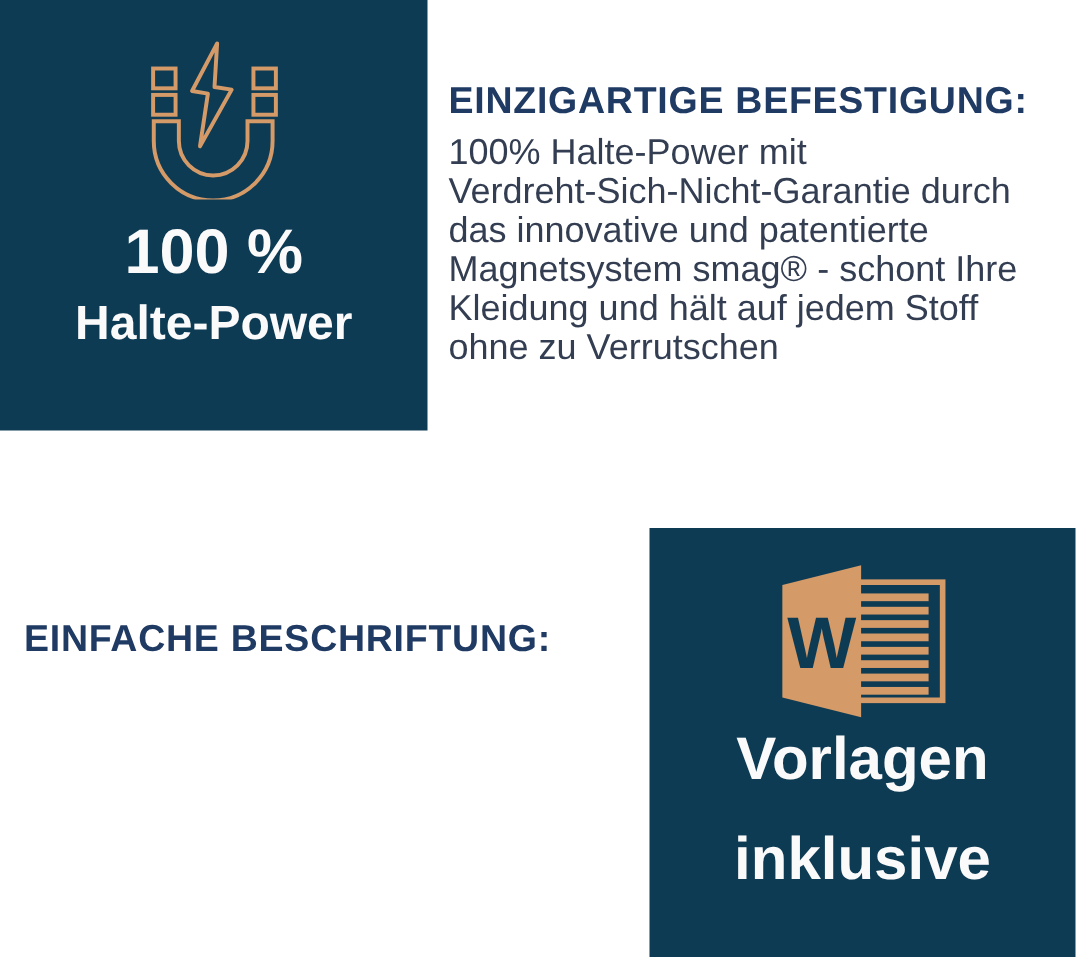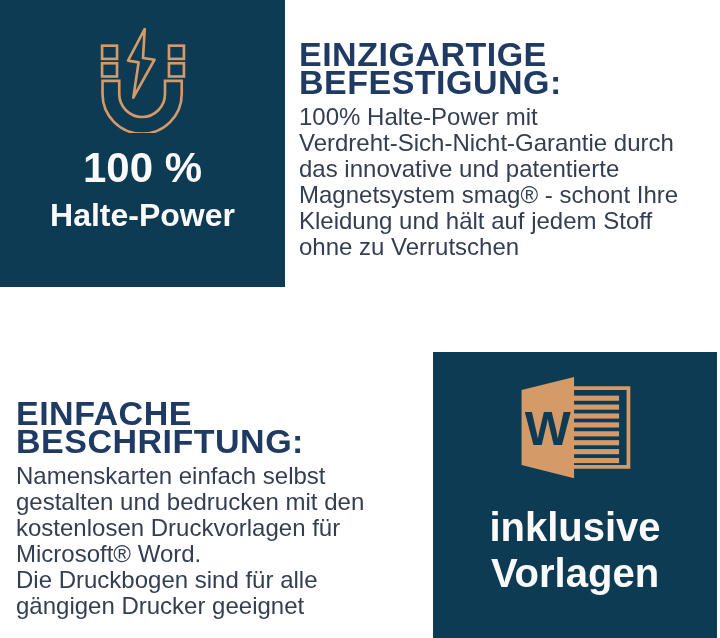--- a/index.html
+++ b/index.html
@@ -37,22 +37,22 @@
 
   .magnet-svg { width: 88px; height: 106px; margin-top: 27px; }
   .word-svg   { width: 122px; height: 105px; margin-top: 23px; }
 
   
   .text-block { position: absolute; }
   .tb-fastening { left: 299px; top: 36px; width: 420px; }
   .tb-labeling  { left: 16px;  top: 395px; width: 430px; }
 
   .tb-heading {
-    margin: 4px 0 8px 0;
-    font-size: 34px;
+    margin: 17px 0 8px 0;
+    font-size: 25px;
     line-height: 28px;
     font-weight: 600;
     letter-spacing: 0.5px;
     color: #1F3A63;
   }
   .tb-body {
     margin: 0;
     font-size: 24px;
     line-height: 26px;
     color: #343E52;
@@ -85,26 +85,20 @@
     <p class="tb-body">100% Halte-Power mit
 Verdreht-Sich-Nicht-Garantie durch
 das innovative und patentierte
 Magnetsystem smag® - schont Ihre
 Kleidung und hält auf jedem Stoff
 ohne zu Verrutschen</p>
   </div>
 
   <div class="text-block tb-labeling">
     <h2 class="tb-heading">EINFACHE BESCHRIFTUNG:</h2>
-    <p class="tb-body">Namenskarten einfach selbst
-gestalten und bedrucken mit den
-kostenlosen Druckvorlagen für
-Microsoft® Word.
-Die Druckbogen sind für alle
-gängigen Drucker geeignet</p>
   </div>
 
   <div class="tile tile-word">
     <svg class="word-svg" viewBox="0 0 130 112" aria-hidden="true">
 
       <rect x="50" y="14" width="72" height="84" fill="none" stroke="#D49A68" stroke-width="4"></rect>
 
       <g fill="#D49A68">
         <rect x="58" y="22" width="54" height="5.5"></rect>
         <rect x="58" y="31.5" width="54" height="5.5"></rect>
@@ -112,17 +106,17 @@
         <rect x="58" y="50.5" width="54" height="5.5"></rect>
         <rect x="58" y="60" width="54" height="5.5"></rect>
         <rect x="58" y="69.5" width="54" height="5.5"></rect>
         <rect x="58" y="79" width="54" height="5.5"></rect>
         <rect x="58" y="88.5" width="54" height="5.5"></rect>
       </g>
 
       <polygon points="8,16 64,2 64,110 8,96" fill="#D49A68"></polygon>
       <text x="36" y="75" text-anchor="middle" font-family="Liberation Sans, sans-serif" font-size="52" font-weight="bold" fill="#0E3B54">W</text>
     </svg>
+    <div class="big-line line2">Vorlagen</div>
     <div class="big-line line1">inklusive</div>
-    <div class="big-line line2">Vorlagen</div>
   </div>
 
 </div>
 
 </body></html>

